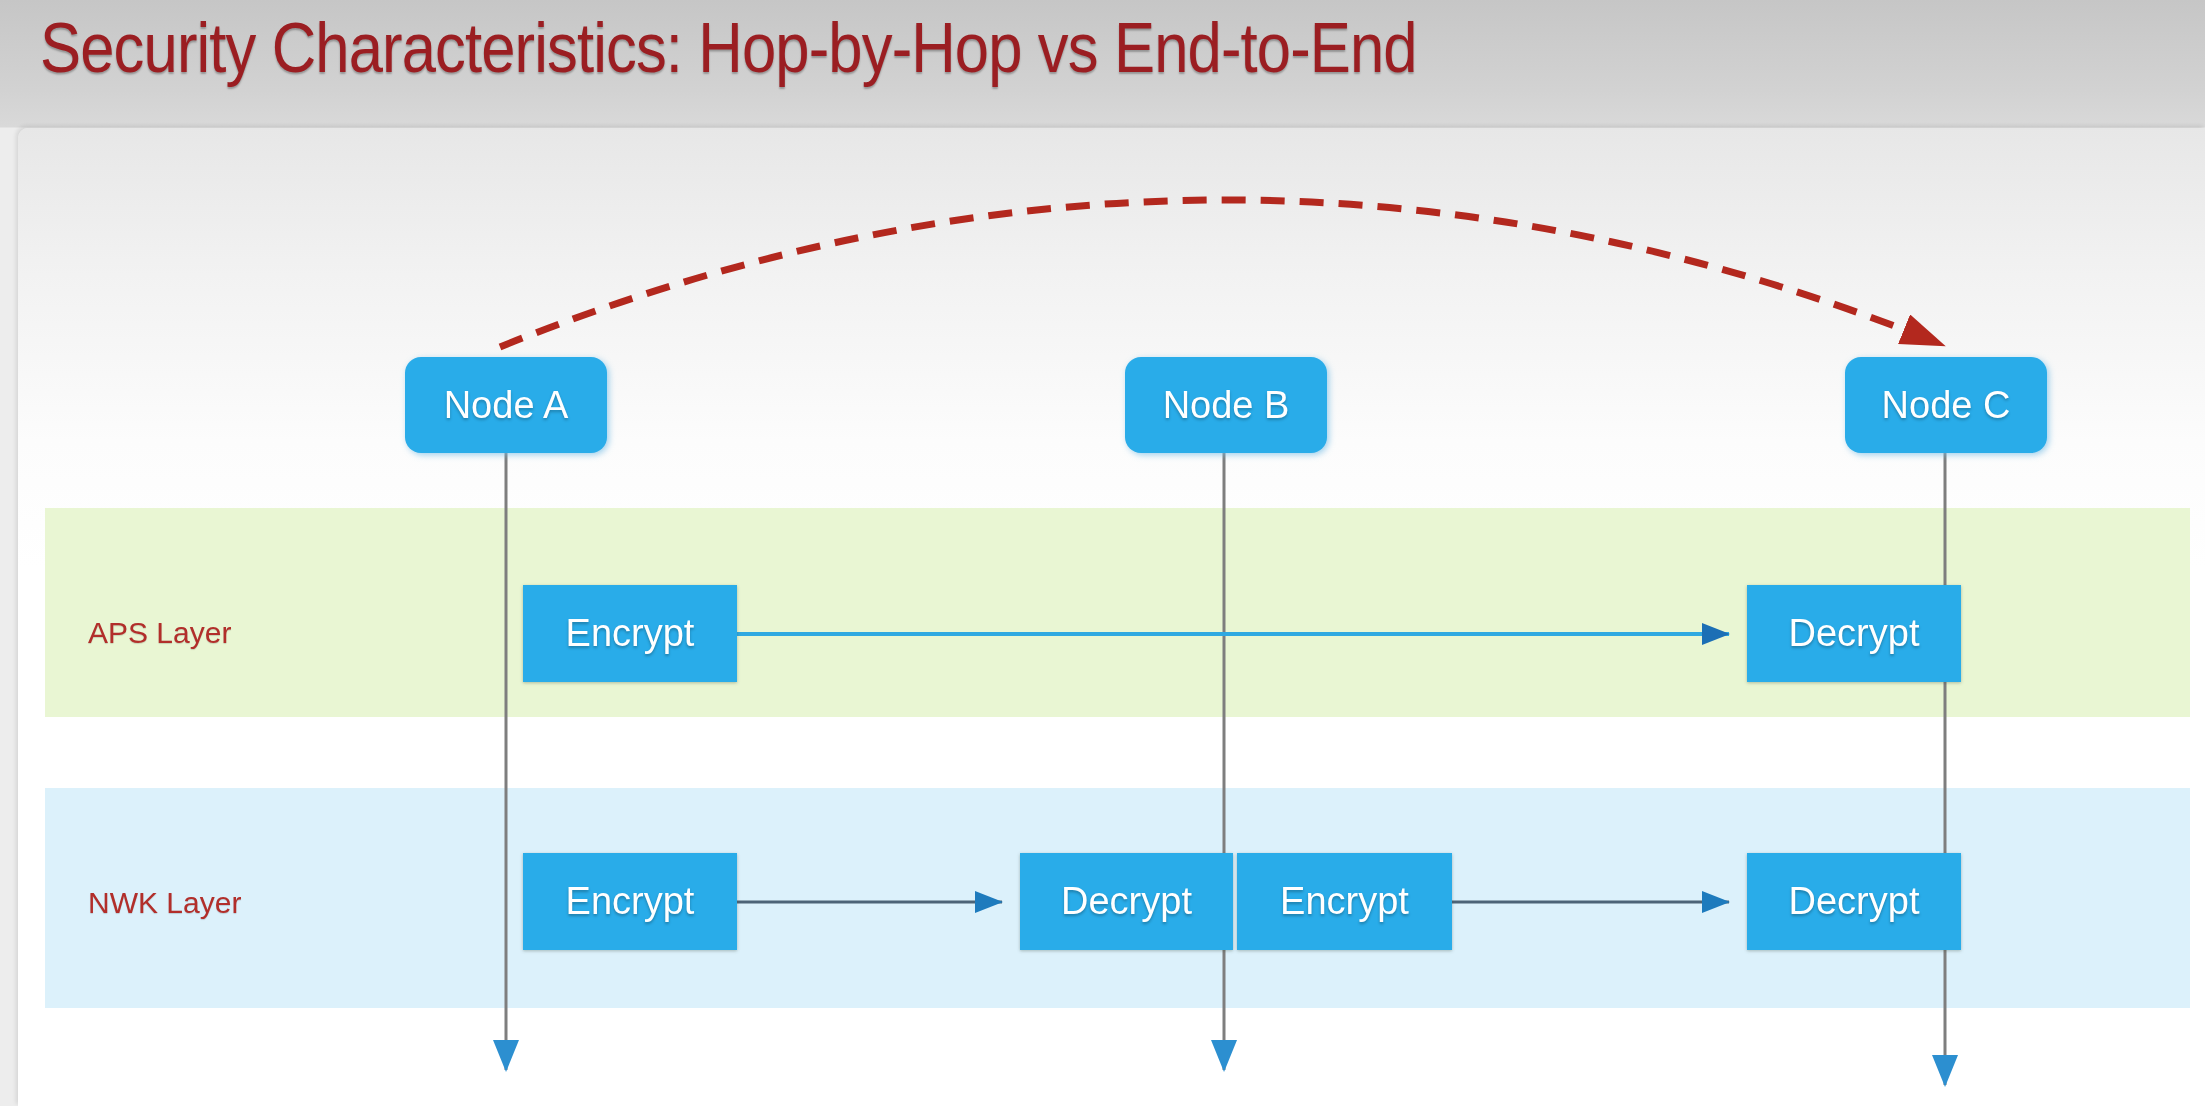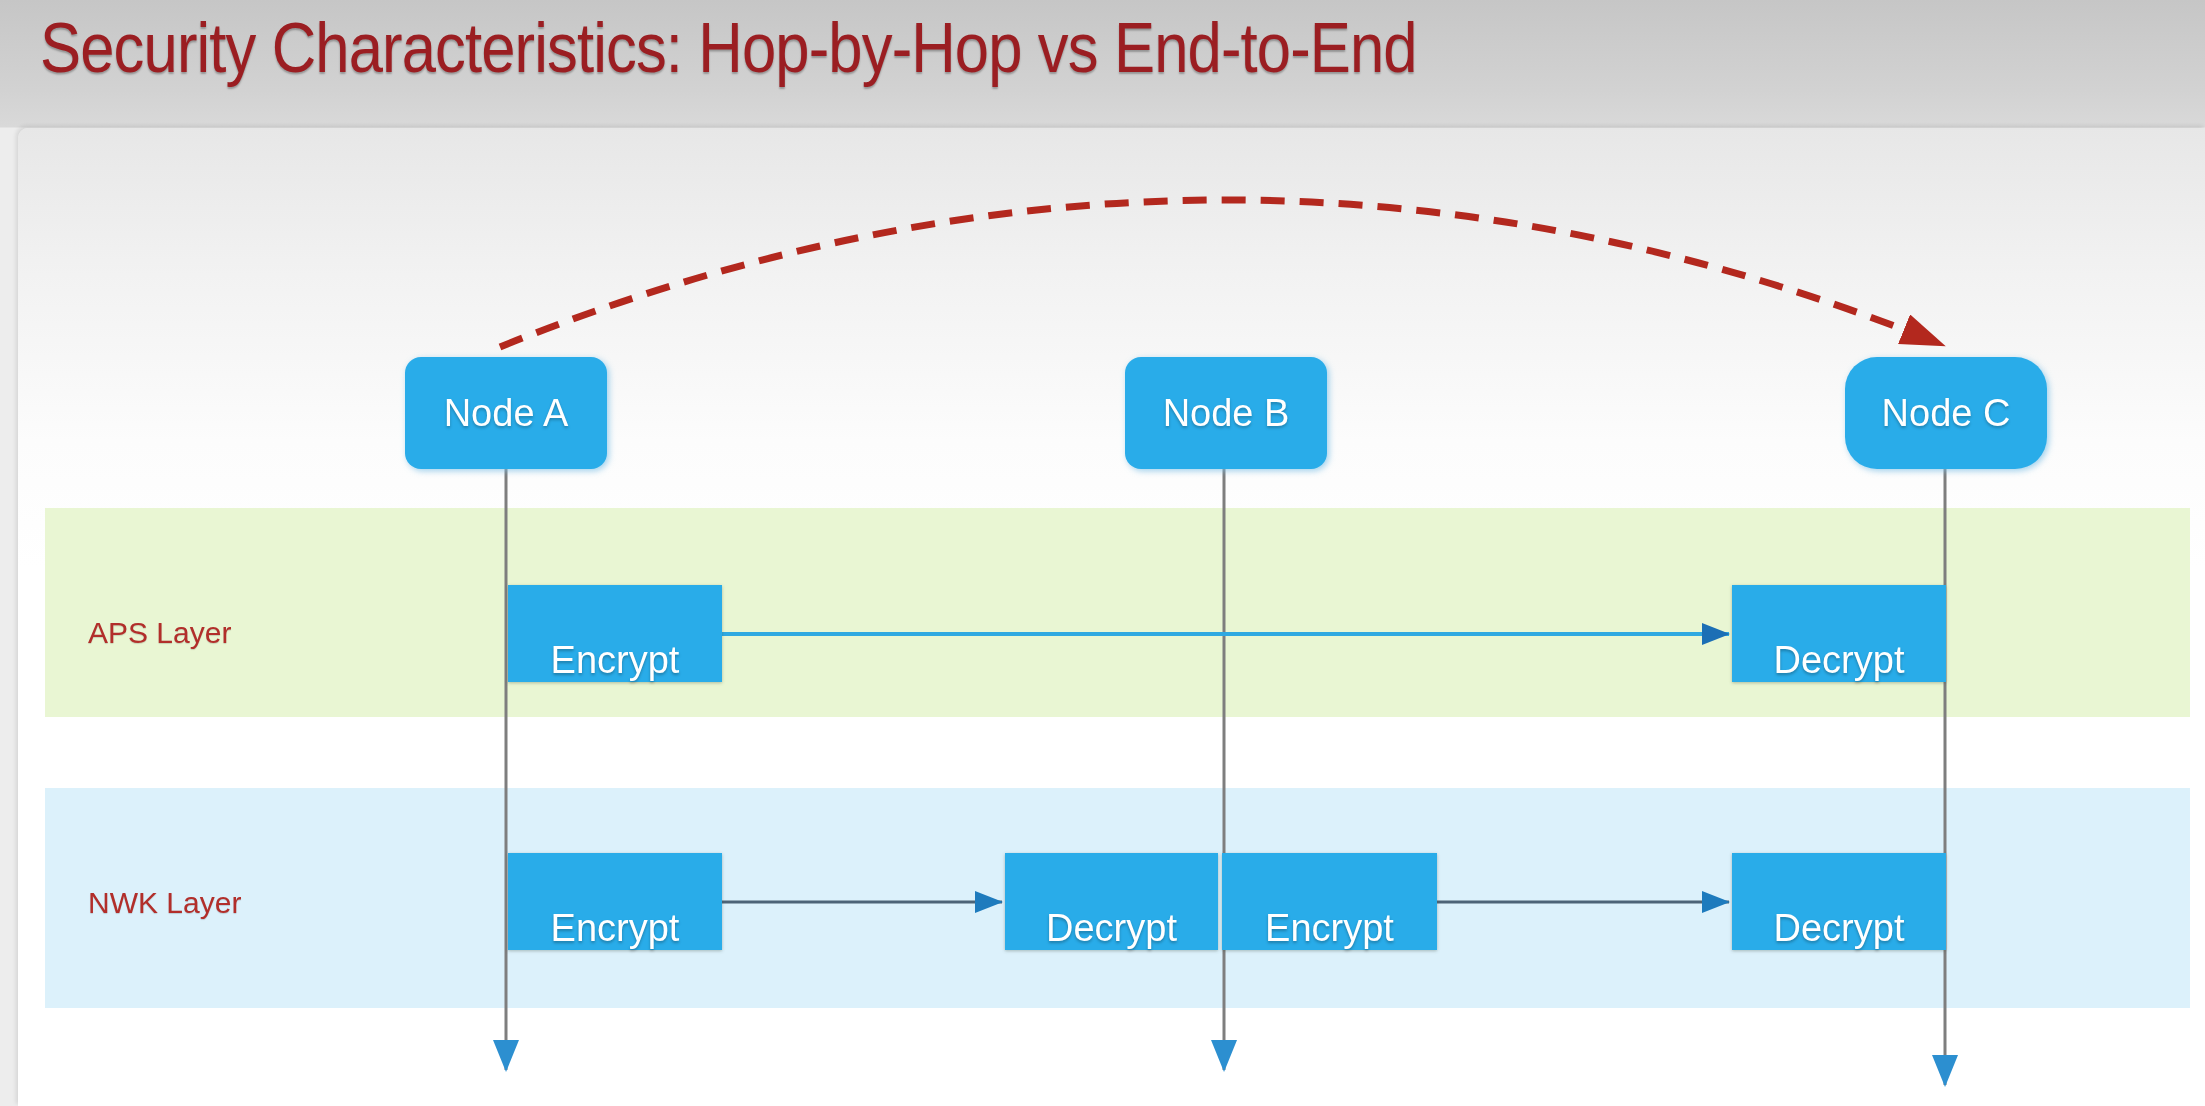--- a/index.html
+++ b/index.html
@@ -27,37 +27,38 @@
   .band.nwk{top:788px;height:220px;background:#dcf1fb;}
   .layer-label{
     position:absolute;left:43px;
     font-size:30px;color:#b22e2a;font-weight:400;
     text-shadow:0 1px 1px rgba(0,0,0,0.15);
     white-space:nowrap;
   }
   .band.aps .layer-label{top:108px;text-align:center;}
   .band.nwk .layer-label{top:98px;}
   .node-box{
-    position:absolute;top:357px;width:202px;height:112px;z-index:3;
+    position:absolute;top:357px;width:202px;height:96px;z-index:3;
     background:#29ace9;border-radius:16px;
     display:flex;align-items:center;justify-content:center;
     color:#ffffff;font-size:38px;
     text-shadow:0 2px 3px rgba(0,0,0,0.25);
     box-shadow:2px 2px 6px rgba(120,190,230,0.7);
   }
   .node-a{left:405px;}
   .node-b{left:1125px;align-items:center;}
-  .node-c{left:1845px;border-radius:32px;}
+  .node-c{left:1845px;}
   .op-box{
     position:absolute;width:214px;height:97px;z-index:3;
     background:#29ace9;
-    display:flex;align-items:flex-end;justify-content:center;
+    display:flex;align-items:center;justify-content:center;
     color:#ffffff;font-size:38px;
     text-shadow:0 2px 3px rgba(0,0,0,0.28);
     box-shadow:0 1px 3px rgba(60,80,60,0.35);
+    margin-left:15px;
   }
   .aps-row{top:585px;}
   .nwk-row{top:853px;}
   .op-aps-encrypt-a{left:508px;}
   .op-aps-decrypt-c{left:1732px;}
   .op-nwk-encrypt-a{left:508px;}
   .op-nwk-decrypt-b{left:1005px;width:213px;}
   .op-nwk-encrypt-b{left:1222px;width:215px;}
   .op-nwk-decrypt-c{left:1732px;}
   svg.wires{position:absolute;left:0;top:0;z-index:2;}

